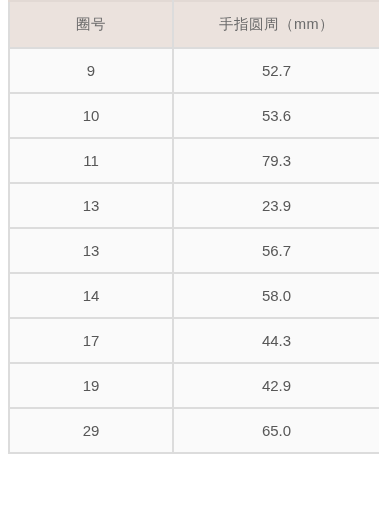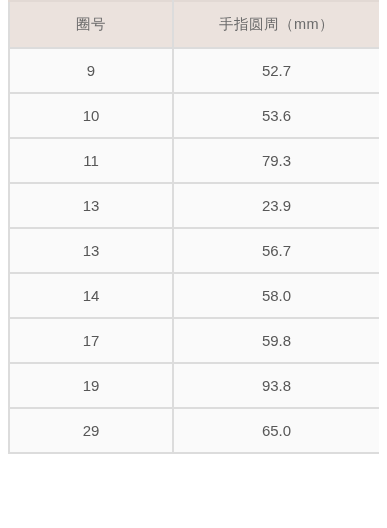--- a/index.html
+++ b/index.html
@@ -94,25 +94,25 @@
         <tr>
           <td>13</td>
           <td>56.7</td>
         </tr>
         <tr>
           <td>14</td>
           <td>58.0</td>
         </tr>
         <tr>
           <td>17</td>
-          <td>59.8</td>
+          <td>44.3</td>
         </tr>
         <tr>
           <td>19</td>
-          <td>93.8</td>
+          <td>42.9</td>
         </tr>
         <tr>
           <td>29</td>
           <td>65.0</td>
         </tr>
       </tbody>
   </table>
 </div>
 
 </body></html>

